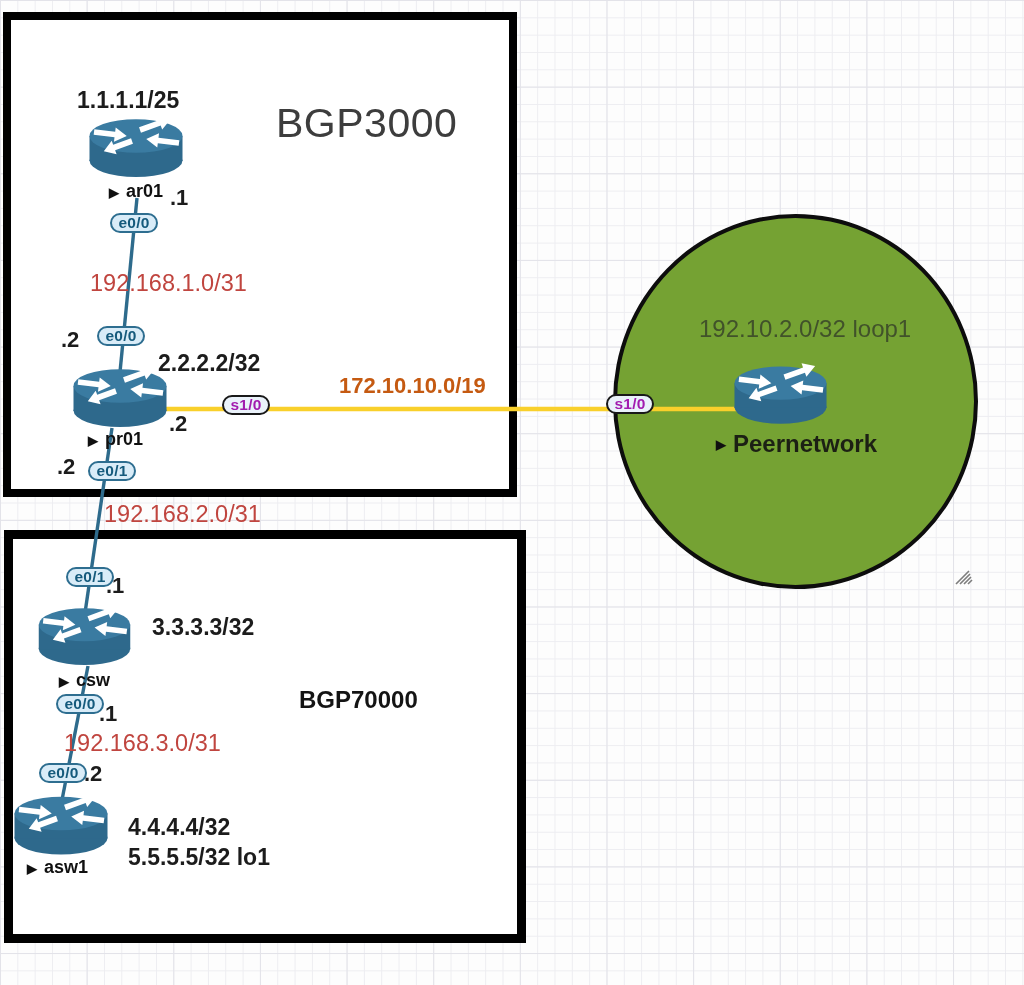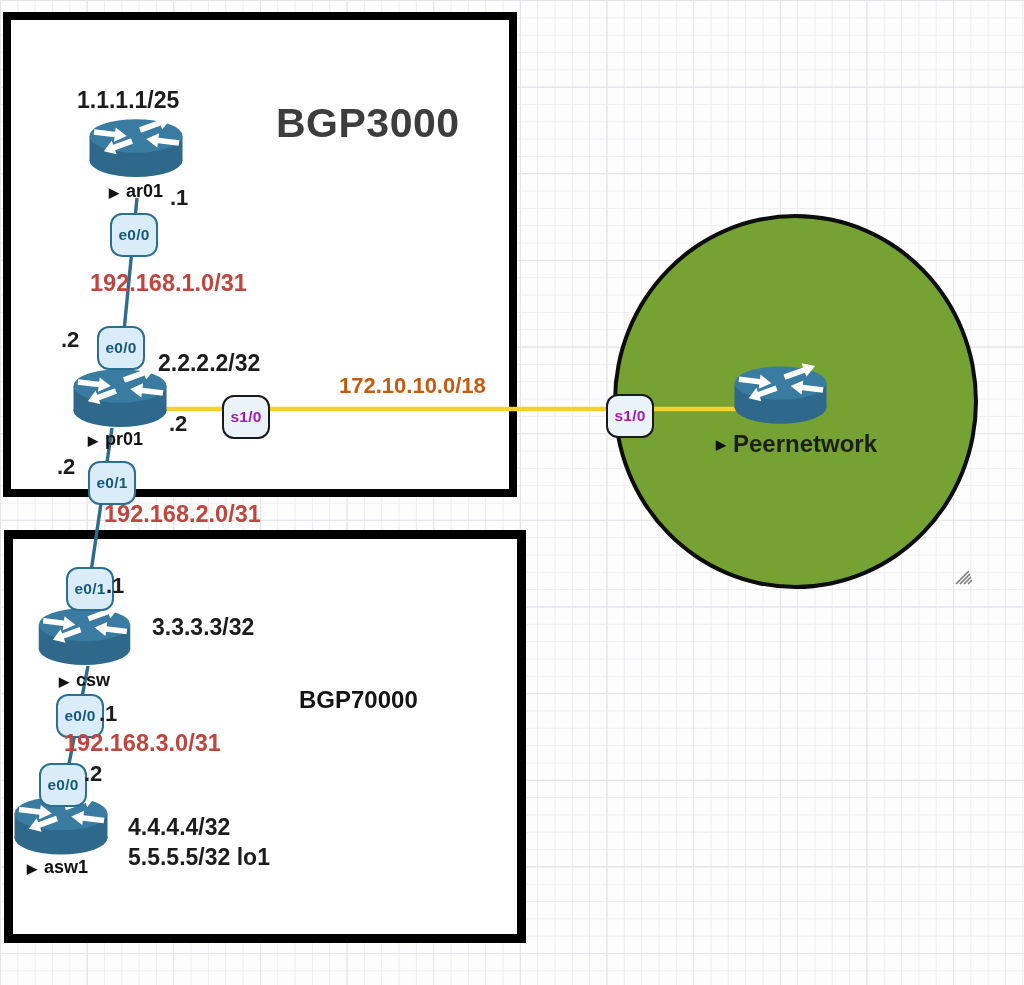--- a/index.html
+++ b/index.html
@@ -28,36 +28,36 @@
   #links-svg { position:absolute; left:0; top:0; z-index:2; }
 
   .router { position:absolute; z-index:3; }
   #router-ar01 { left:88px;  top:116px; }
   #router-pr01 { left:72px;  top:366px; }
   #router-csw  { left:37px;  top:605px; }
   #router-asw1 { left:13px;  top:793px; }
   #router-peer { left:733px; top:362px; }
 
   .badge {
-    position:absolute; z-index:4; width:48px; height:44px; border-radius:12px;
+    position:absolute; z-index:4; width:48px; height:20px; border-radius:12px;
     display:flex; align-items:center; justify-content:center;
     font-size:15.5px; font-weight:700; letter-spacing:.2px; white-space:nowrap;text-align:center;
   }
   .badge-e { background:#d9ecf8; border:2.5px solid #2e6e90; color:#155a7c; }
   .badge-s { background:#eaf2fa; border:2.5px solid #191919; color:#a21caf; }
   #badge-ar01-e00 { left:110px; top:213px; }
   #badge-pr01-e00 { left:97px;  top:326px; }
   #badge-pr01-s10 { left:222px; top:395px; }
   #badge-pr01-e01 { left:88px;  top:461px; }
   #badge-csw-e01  { left:66px;  top:567px; }
   #badge-csw-e00  { left:56px;  top:694px; }
   #badge-asw1-e00 { left:39px;  top:763px; }
   #badge-peer-s10 { left:606px; top:394px; }
 
-  .lbl { position:absolute; z-index:5; white-space:nowrap; line-height:1.05;font-weight:bold; }
+  .lbl { position:absolute; z-index:5; white-space:nowrap; line-height:1.05; }
   .ip     { font-weight:700; font-size:23px; color:#1c1c1c; }
   .subnet { font-size:23.5px; color:#c0453f;text-align:right; }
   .subnet-serial { font-size:22px; font-weight:700; color:#c55a11; }
   .addr   { font-weight:700; font-size:22px; color:#1c1c1c; }
   .title-lg { font-size:41px; color:#3d3d3d; letter-spacing:.5px; }
   .title-md { font-size:24px; font-weight:700; color:#141414; }
   .cloud-lbl { font-size:24px; color:#41522a; }
   .devname { display:flex; align-items:center; gap:7px; font-weight:700; font-size:18px; color:#101010; }
   .devname .tri { font-size:13px; line-height:1; transform:translateY(.5px); }
   #lbl-peer-name { font-size:24px; color:#1c2014;text-align:right; }
@@ -153,21 +153,21 @@
 
   <div class="lbl ip" id="lbl-ar01-ip">1.1.1.1/25</div>
   <div class="lbl ip" id="lbl-pr01-ip">2.2.2.2/32</div>
   <div class="lbl ip" id="lbl-csw-ip">3.3.3.3/32</div>
   <div class="lbl ip" id="lbl-asw1-ip1">4.4.4.4/32</div>
   <div class="lbl ip" id="lbl-asw1-ip2">5.5.5.5/32 lo1</div>
 
   <div class="lbl subnet" id="lbl-subnet1">192.168.1.0/31</div>
   <div class="lbl subnet" id="lbl-subnet2">192.168.2.0/31</div>
   <div class="lbl subnet" id="lbl-subnet3">192.168.3.0/31</div>
-  <div class="lbl subnet-serial" id="lbl-subnet-serial">172.10.10.0/18</div>
+  <div class="lbl subnet-serial" id="lbl-subnet-serial">172.10.10.0/19</div>
 
   <div class="lbl addr" id="addr-ar01-e00">.1</div>
   <div class="lbl addr" id="addr-pr01-e00">.2</div>
   <div class="lbl addr" id="addr-pr01-s10">.2</div>
   <div class="lbl addr" id="addr-pr01-e01">.2</div>
   <div class="lbl addr" id="addr-csw-e01">.1</div>
   <div class="lbl addr" id="addr-csw-e00">.1</div>
   <div class="lbl addr" id="addr-asw1-e00">.2</div>
 
   <div class="lbl devname" id="dev-ar01">
@@ -184,18 +184,19 @@
   </div>
   <div class="lbl devname" id="dev-asw1">
     <span class="tri">▶</span>
     <span>asw1</span>
   </div>
   <div class="lbl devname" id="dev-peer">
     <span class="tri">▶</span>
     <span id="lbl-peer-name">Peernetwork</span>
   </div>
 
+  <div class="lbl cloud-lbl" id="lbl-cloud-loop1">192.10.2.0/32 loop1</div>
 
   <svg id="resize-handle" width="22" height="20">
     <path d="M3,16 L16,3 M7,16 L17,6 M11,16 L18,9 M15,16 L19,12" stroke="#7d7d7d" stroke-width="1.6" fill="none"></path>
   </svg>
 
 </div>
 
 </body></html>

